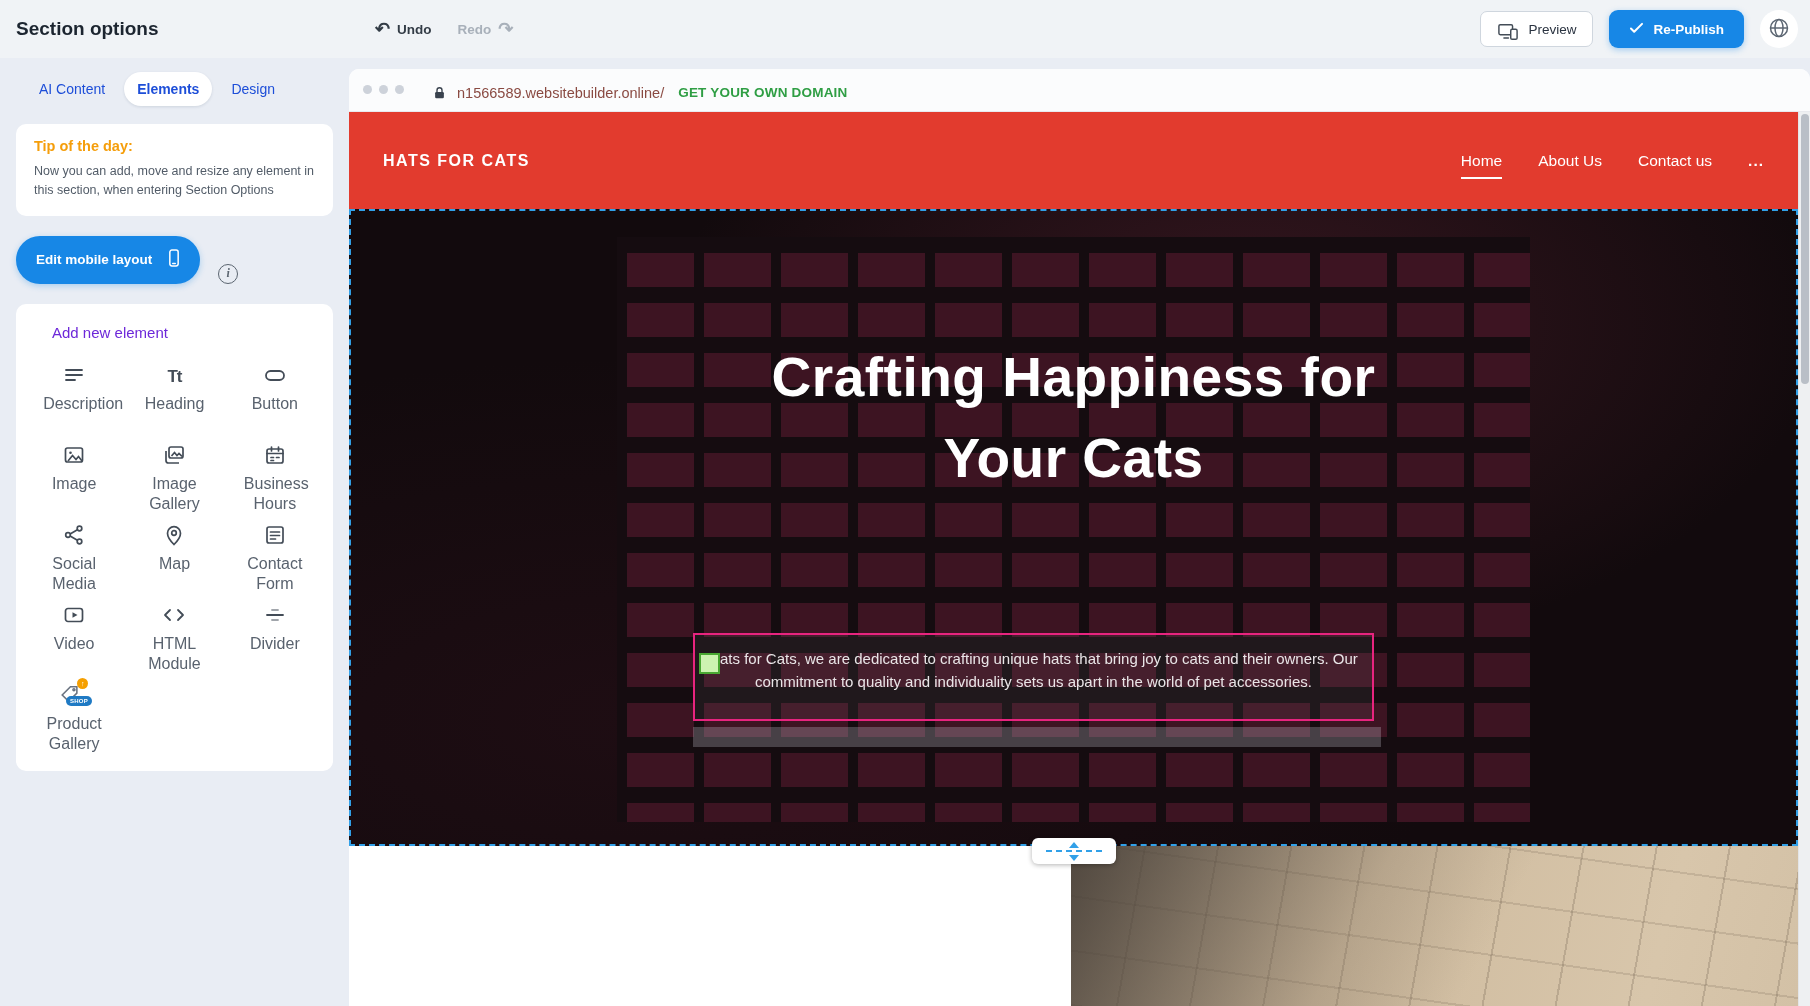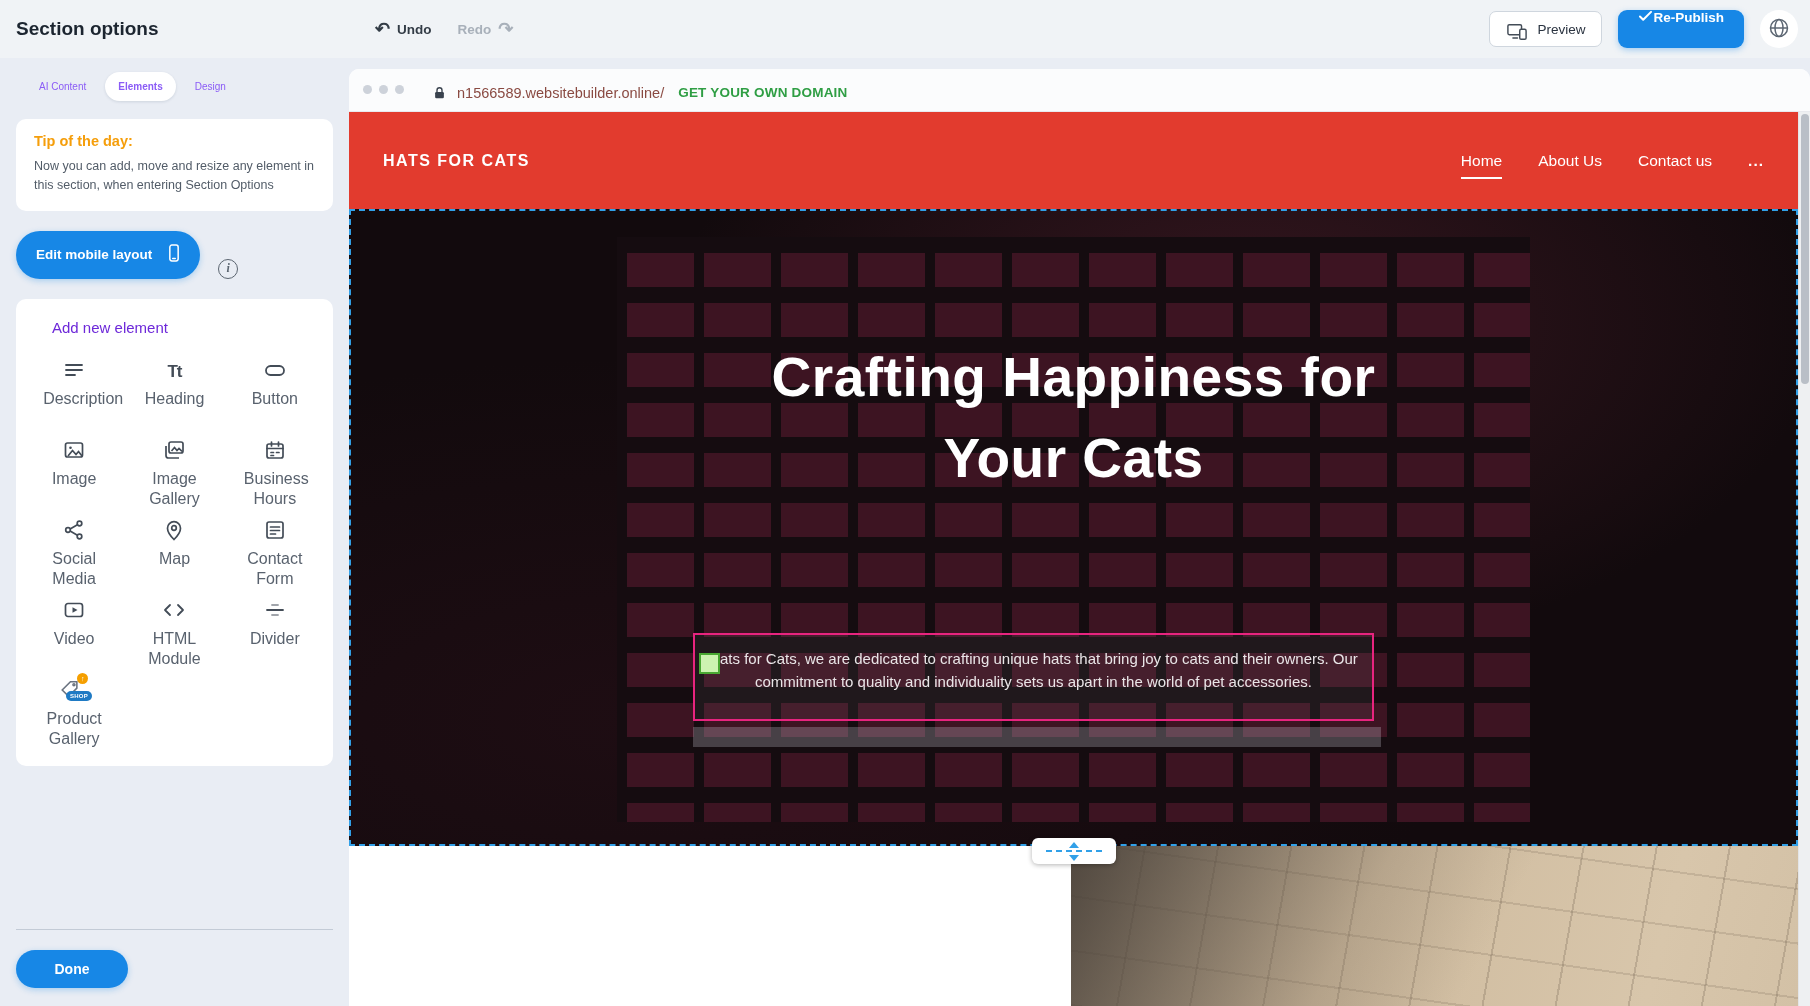--- a/index.html
+++ b/index.html
@@ -14,27 +14,27 @@
   
   .topbar{position:absolute;top:0;left:0;right:0;height:58px;background:#f0f3f6;z-index:30}
   .topbar-title{position:absolute;left:16px;top:50%;transform:translateY(-50%);font-size:19px;font-weight:700;color:#1c2530}
   .undo-redo{position:absolute;left:375px;top:0;height:58px;display:flex;align-items:center;gap:26px}
   .undo,.redo{display:flex;align-items:center;gap:7px;font-size:13.5px;font-weight:600}
   .undo{color:#333c46}
   .redo{color:#a8b0ba;cursor:default}
   .u-icon{font-size:18px;line-height:1}
   .topbar-right{position:absolute;right:12px;top:0;height:58px;display:flex;align-items:center;gap:16px}
   .preview-btn{display:flex;align-items:center;gap:9px;height:36px;padding:0 16px;border:1px solid #cfd6de;border-radius:7px;background:#fff;font-size:13.5px;font-weight:400;color:#2a3340}
-  .republish-btn{display:flex;align-items:flex-start;height:38px;padding:0 20px;border-radius:9px;background:var(--accent);color:#fff;font-size:13.5px;font-weight:700;box-shadow:0 2px 6px rgba(23,135,230,.35)}
+  .republish-btn{display:flex;align-items:center;gap:9px;height:38px;padding:0 20px;border-radius:9px;background:var(--accent);color:#fff;font-size:13.5px;font-weight:700;box-shadow:0 2px 6px rgba(23,135,230,.35)}
   .globe-btn{width:38px;height:38px;border-radius:50%;background:#fff;display:flex;align-items:center;justify-content:center;color:#5c6672}
 
   
   .sidebar{position:absolute;top:58px;left:0;width:349px;bottom:0;background:#e9edf4}
   .tabs{display:flex;align-items:center;gap:6px;padding:14px 0 0 26px}
-  .tab{font-size:10px;color:#8b5cf6;padding:9px 13px;border-radius:18px}
+  .tab{font-size:14px;color:#1d4ed8;padding:9px 13px;border-radius:18px}
   .tab.active{background:#fff;font-weight:600;box-shadow:0 1px 3px rgba(20,40,70,.12)}
   .tip-card{margin:18px 16px 0;background:#fff;border-radius:10px;padding:14px 18px 16px}
   .tip-title{color:var(--tip-orange);font-size:14.5px;font-weight:700;margin-bottom:8px}
   .tip-body{font-size:12.5px;line-height:1.5;color:#525c68}
   .mobile-row{display:flex;align-items:flex-end;gap:18px;margin:20px 16px 0}
   .mobile-btn{display:flex;align-items:center;gap:12px;height:48px;padding:0 16px 0 20px;border-radius:26px;background:var(--accent);color:#fff;font-size:13.5px;font-weight:700;box-shadow:0 2px 6px rgba(23,135,230,.3)}
   .info-dot{width:20px;height:20px;border-radius:50%;border:1.6px solid #5b6570;color:#5b6570;font-size:12px;font-weight:700;display:flex;align-items:center;justify-content:center;font-family:"Liberation Serif",serif;font-style:italic}
   .elements-card{margin:20px 16px 0;background:#fff;border-radius:10px;padding:20px 8px 10px}
   .elements-title{font-size:15px;color:#6d28d9;font-weight:500;margin:0 0 20px 28px}
   .el-grid{display:grid;grid-template-columns:repeat(3,1fr);grid-auto-rows:80px;align-items:start}
@@ -306,24 +306,20 @@
             <span class="pg-shop">SHOP</span>
             <span class="pg-badge">↑</span>
           </span>
         </span>
         <span class="el-label">Product Gallery</span>
       </button>
 
     </div>
   </section>
 
-  <div class="sidebar-bottom">
-    <hr class="sidebar-hr">
-    <button class="done-btn">Done</button>
-  </div>
 </aside>
 
 <main class="main">
   <div class="browser-window">
     <div class="browser-bar">
       <span class="win-dots">
         <span class="win-dot"></span>
         <span class="win-dot"></span>
         <span class="win-dot"></span>
       </span>

